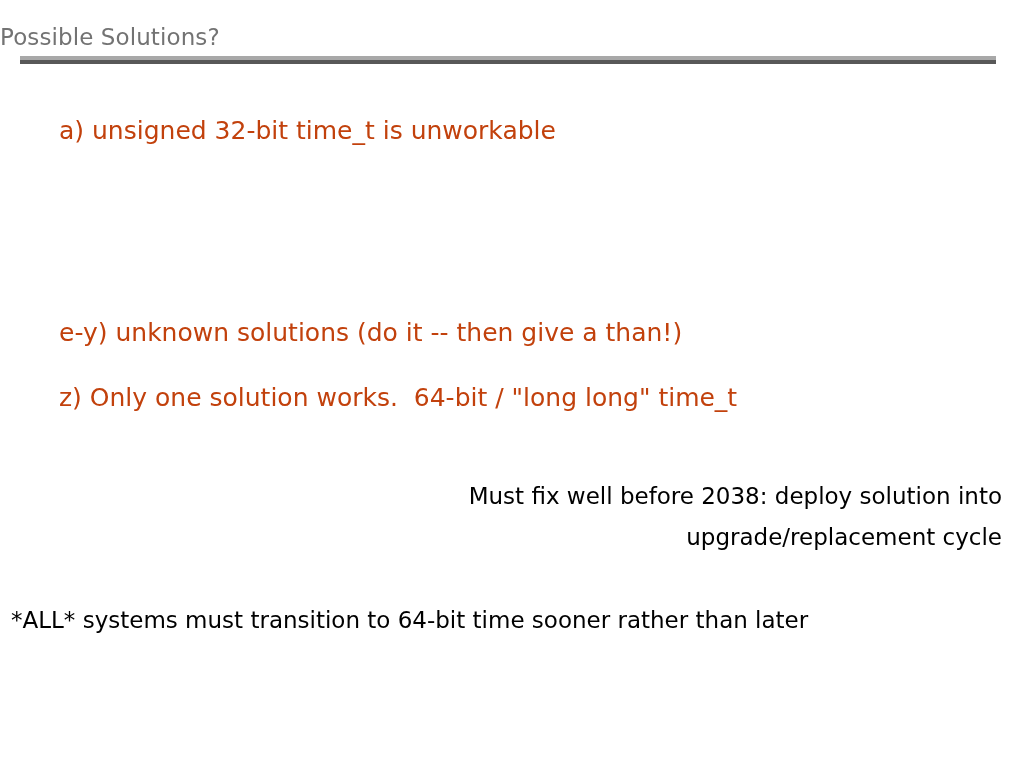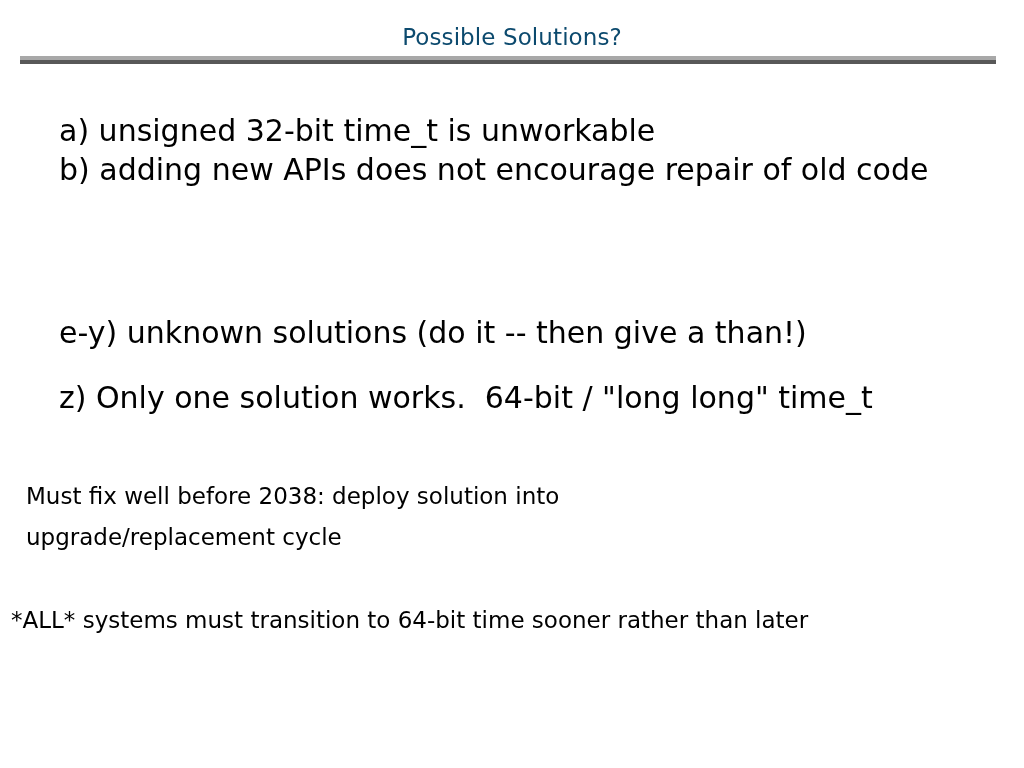--- a/index.html
+++ b/index.html
@@ -21,26 +21,25 @@
     inset: 0;
     background: #ffffff;
   }
 
   
   .slide-title {
     position: absolute;
     left: 0;
     right: 0;
     top: 26px;
-    text-align: center;
     font-family: "DejaVu Sans", sans-serif;
     font-size: 23px;
     font-weight: 400;
     letter-spacing: 0.1px;
-    color: #0c4a6e;
+    color: #737373;
     line-height: 1.0;
     white-space: nowrap;
   }
 
   
   .title-rule {
     position: absolute;
     left: 20px;
     top: 56px;
     width: 976px;
@@ -73,45 +72,46 @@
   }
 
   .blue-block {
     position: absolute;
     left: 59px;
     top: 111px;
     width: 930px;
   }
   .blue-line {
     font-family: "DejaVu Sans", sans-serif;
-    font-size: 30px;
+    font-size: 25px;
     font-weight: 400;
-    color: #000000;
+    color: #c2410c;
     line-height: 39px;
     white-space: pre;
   }
 
   .blue-mid {
     position: absolute;
     left: 59px;
     top: 313px;
     width: 930px;
   }
   .blue-last {
     position: absolute;
     left: 59px;
     top: 378px;
     width: 930px;
   }
 
   .black-block-1 {
     position: absolute;
-    left: 26px;
+    left: 32px;
     top: 476px;
     width: 970px;
+    text-align: right;
   }
   .black-block-2 {
     position: absolute;
     left: 11px;
     top: 600px;
     width: 980px;
   }
   .black-line {
     font-family: "DejaVu Sans", sans-serif;
     font-size: 23px;
@@ -130,21 +130,20 @@
 
   <div class="title-rule">
     <div class="rule-light"></div>
     <div class="rule-dark"></div>
   </div>
 
   <div class="body-area">
 
     <div class="blue-block">
       <div class="blue-line">a) unsigned 32-bit time_t is unworkable</div>
-      <div class="blue-line">b) adding new APIs does not encourage repair of old code</div>
     </div>
 
     <div class="blue-mid">
       <div class="blue-line">e-y) unknown solutions (do it -- then give a than!)</div>
     </div>
 
     <div class="blue-last">
       <div class="blue-line">z) Only one solution works.  64-bit / "long long" time_t</div>
     </div>
 

